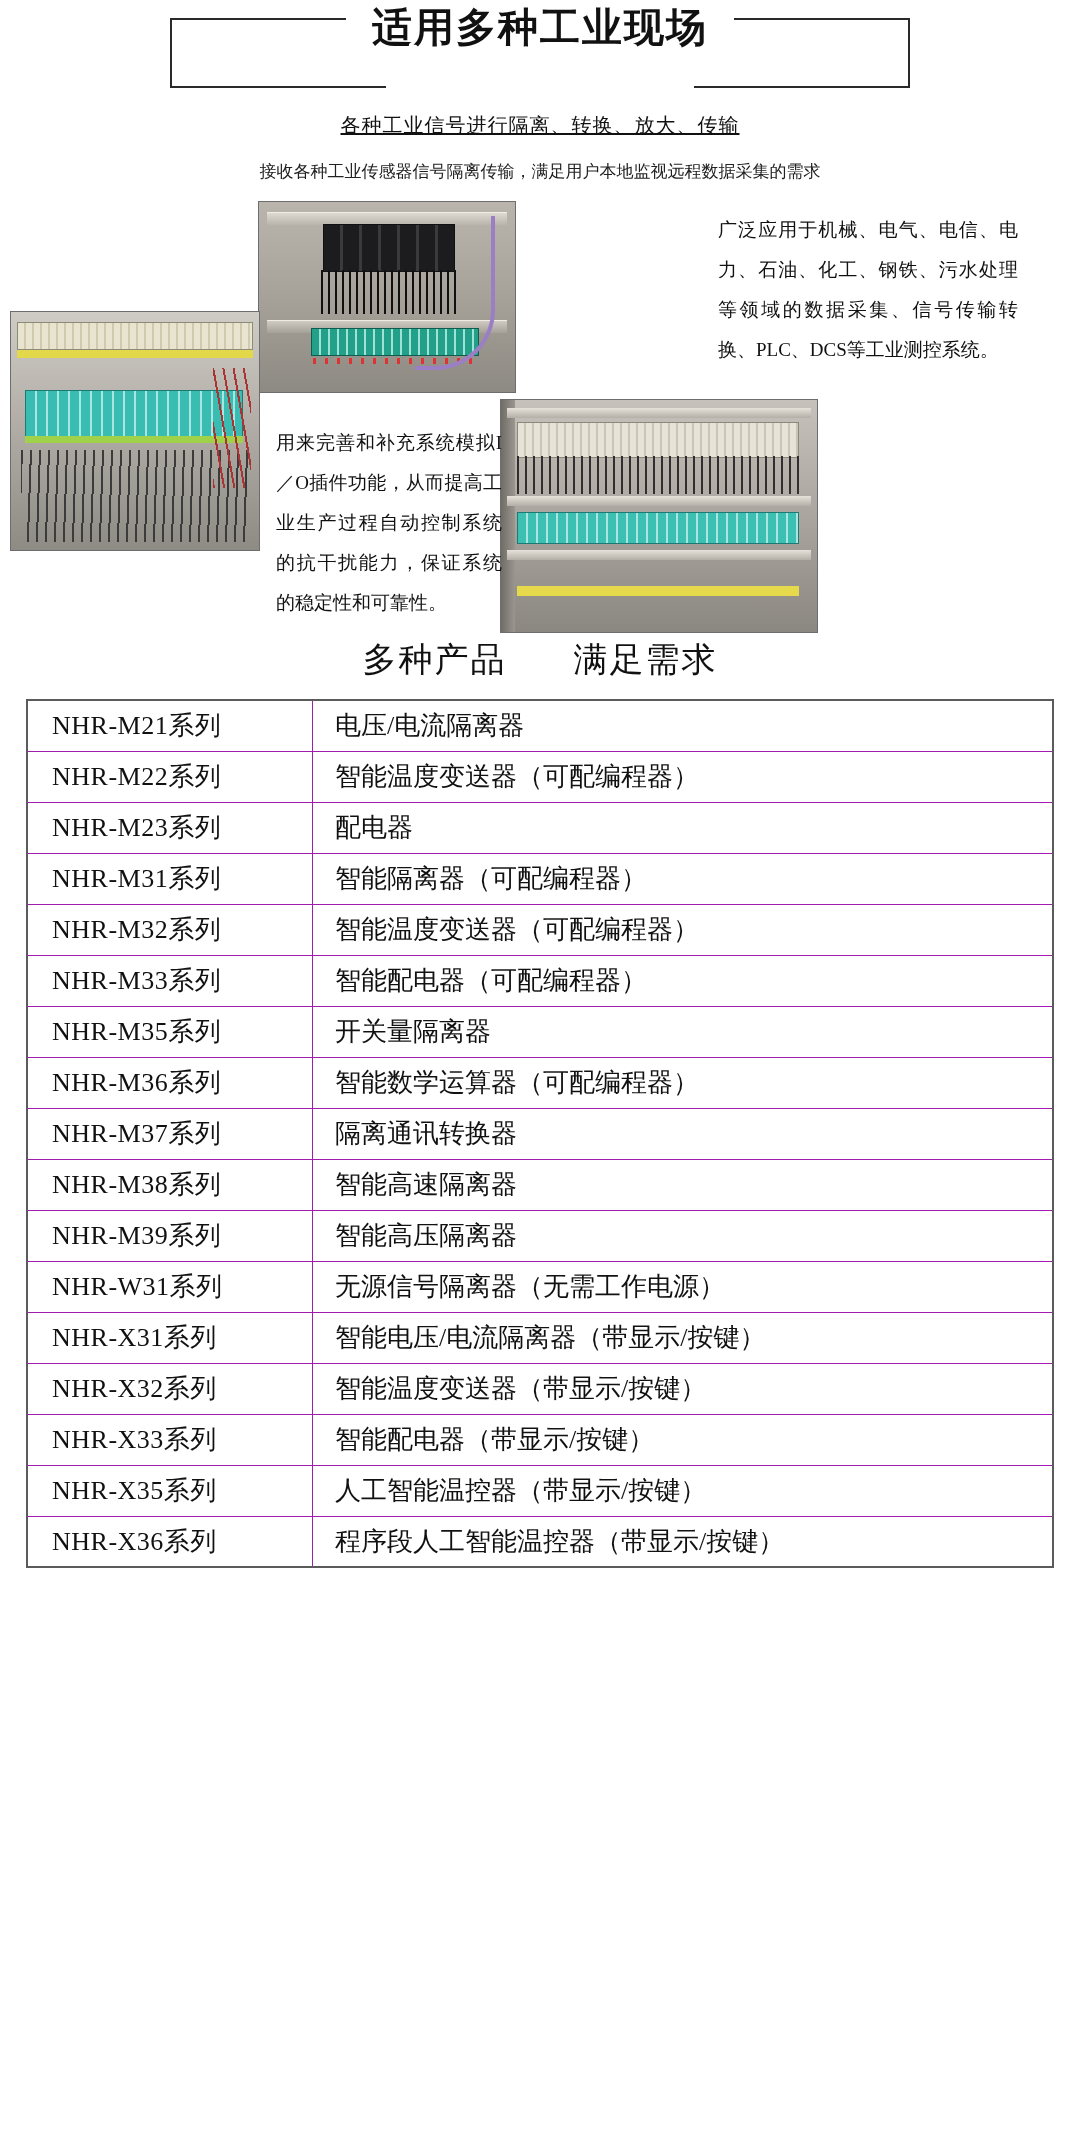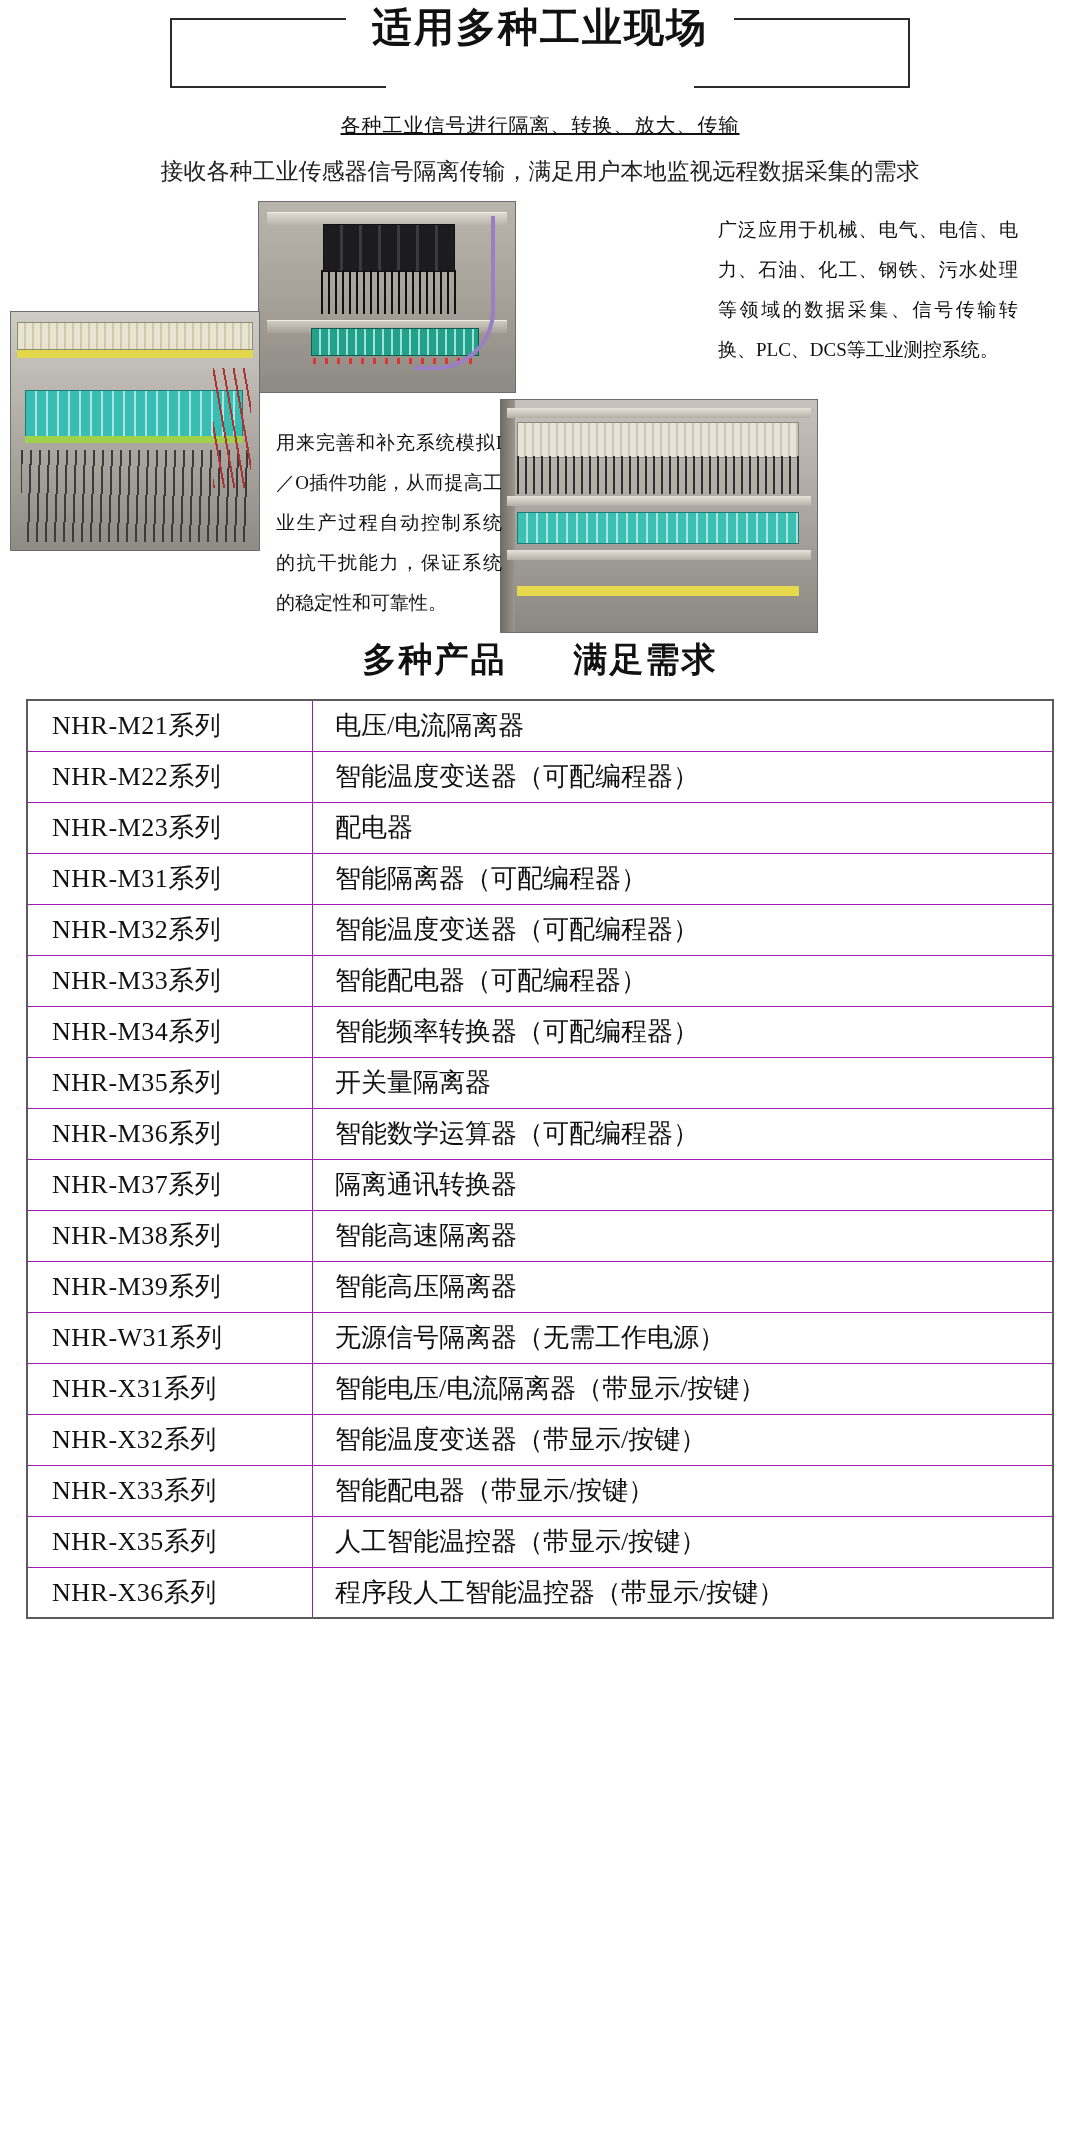--- a/index.html
+++ b/index.html
@@ -57,21 +57,21 @@
     border-left: none;
   }
   .sub-title {
     font-size: 20px;
     letter-spacing: 1px;
     margin-top: 19px;
     line-height: 40px;
     text-decoration: underline;
   }
   .sub-desc {
-    font-size: 23px;
+    font-size: 17px;
     line-height: 30px;
     margin-top: 12px;
     color: #222;
   }
 
   
   .collage {
     position: relative;
     width: 1080px;
     height: 430px;
@@ -228,21 +228,21 @@
     width: 226px;
     font-size: 19px;
     line-height: 40px;
     text-align: justify;
   }
 
   
   .products-heading {
     text-align: center;
     font-size: 34px;
-    font-weight: bold;
+    font-weight: normal;
     letter-spacing: 2px;
     margin-top: 6px;
     margin-bottom: 16px;
   }
   .products-heading .gap {
     display: inline-block;
     width: 46px;
   }
 
   
@@ -346,24 +346,20 @@
       </tr>
     <tr>
         <td class="model">NHR-M32系列</td>
         <td class="desc">智能温度变送器（可配编程器）</td>
       </tr>
     <tr>
         <td class="model">NHR-M33系列</td>
         <td class="desc">智能配电器（可配编程器）</td>
       </tr>
     <tr>
-        <td class="model">NHR-M34系列</td>
-        <td class="desc">智能频率转换器（可配编程器）</td>
-      </tr>
-    <tr>
         <td class="model">NHR-M35系列</td>
         <td class="desc">开关量隔离器</td>
       </tr>
     <tr>
         <td class="model">NHR-M36系列</td>
         <td class="desc">智能数学运算器（可配编程器）</td>
       </tr>
     <tr>
         <td class="model">NHR-M37系列</td>
         <td class="desc">隔离通讯转换器</td>

